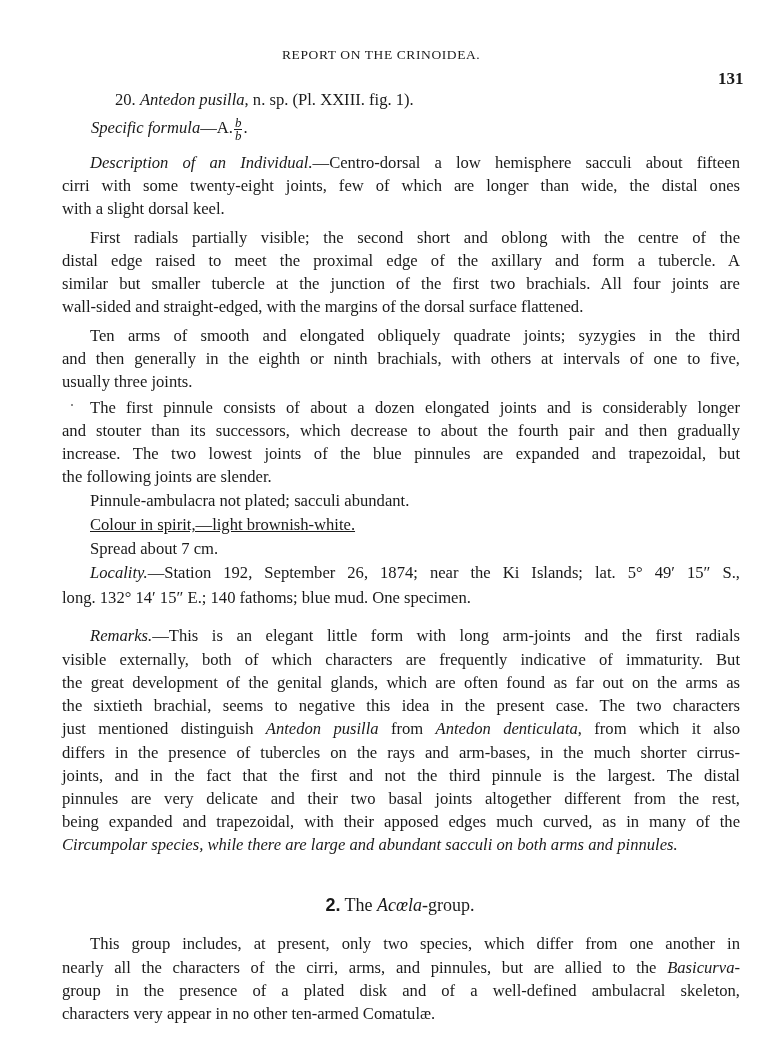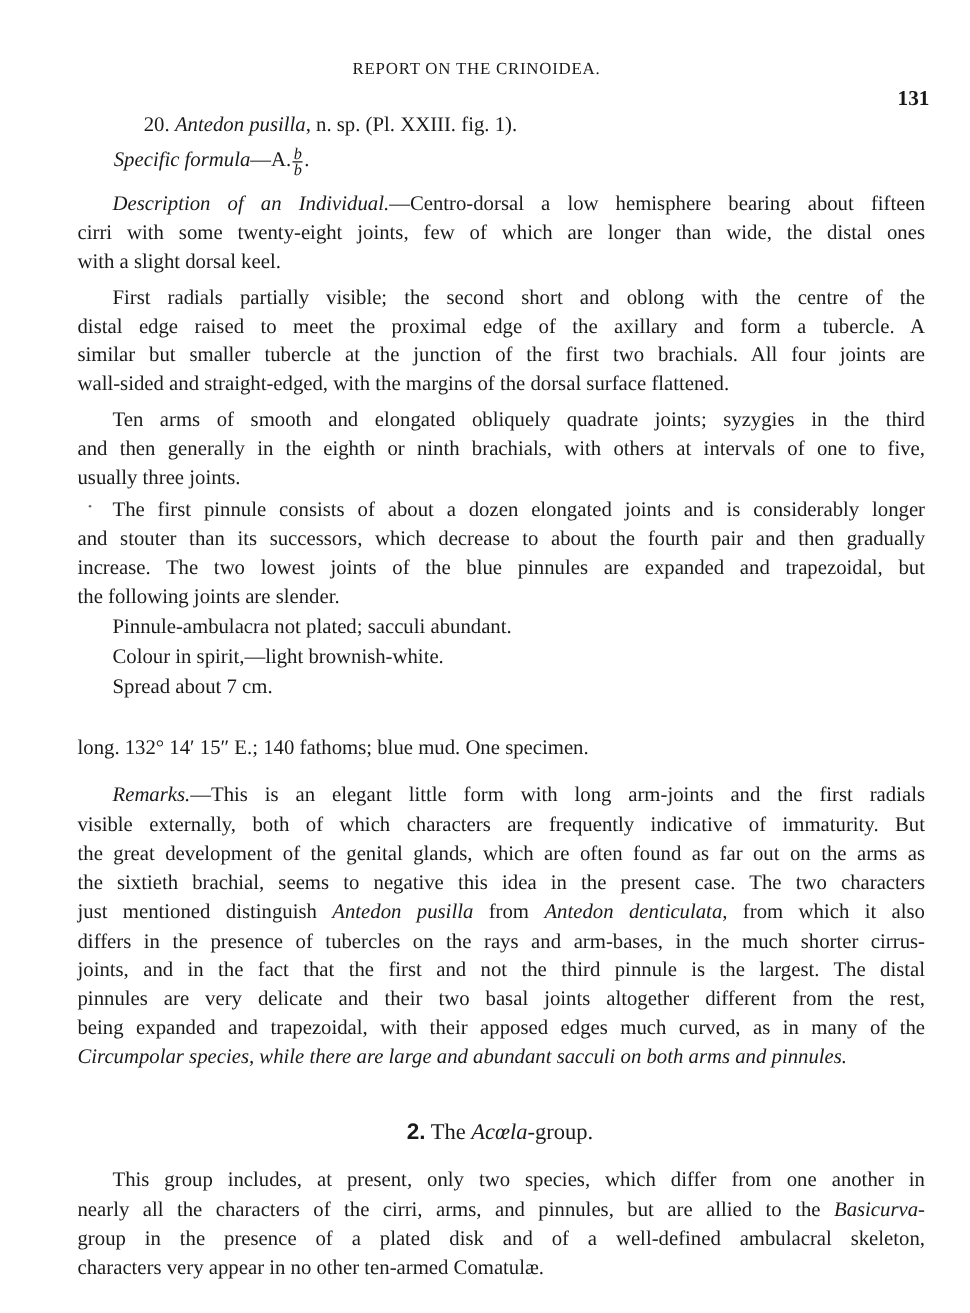--- a/index.html
+++ b/index.html
@@ -53,43 +53,44 @@
 
   <div class="line last indent" style="top:88px; left:79px;margin-left:24px;">
     <span>20.</span>
     <i>Antedon pusilla</i><span>, n. sp. (Pl. XXIII. fig. 1).</span>
   </div>
 
   <div class="line last indent" style="top:116px; left:79px;">
     <i>Specific formula</i><span>—A.</span><span class="frac"><span class="num">b</span><span class="den">b</span></span><span>.</span>
   </div>
 
-  <div class="line indent" style="top:151px;"><i>Description of an Individual.</i><span>—Centro-dorsal a low hemisphere bearing about fifteen</span></div>
+  <div class="line indent" style="top:151px;"><i>Description of an Individual.</i><span>—Centro-dorsal a low hemisphere sacculi about fifteen</span></div>
   <div class="line" style="top:174px;">cirri with some twenty-eight joints, few of which are longer than wide, the distal ones</div>
   <div class="line last" style="top:197px;">with a slight dorsal keel.</div>
 
   <div class="line indent" style="top:226px;">First radials partially visible; the second short and oblong with the centre of the</div>
   <div class="line" style="top:249px;">distal edge raised to meet the proximal edge of the axillary and form a tubercle.   A</div>
   <div class="line" style="top:272px;">similar but smaller tubercle at the junction of the first two brachials.   All four joints are</div>
   <div class="line last" style="top:295px;">wall-sided and straight-edged, with the margins of the dorsal surface flattened.</div>
 
   <div class="line indent" style="top:324px;">Ten arms of smooth and elongated obliquely quadrate joints; syzygies in the third</div>
   <div class="line" style="top:347px;">and then generally in the eighth or ninth brachials, with others at intervals of one to five,</div>
   <div class="line last" style="top:370px;">usually three joints.</div>
 
   <div class="stray-dot"></div>
   <div class="line indent" style="top:396px;">The first pinnule consists of about a dozen elongated joints and is considerably longer</div>
   <div class="line" style="top:419px;">and stouter than its successors, which decrease to about the fourth pair and then gradually</div>
   <div class="line" style="top:442px;">increase.   The two lowest joints of the blue pinnules are expanded and trapezoidal, but</div>
   <div class="line last" style="top:465px;">the following joints are slender.</div>
 
   <div class="line last indent" style="top:489px;">Pinnule-ambulacra not plated; sacculi abundant.</div>
-  <div class="line last indent" style="top:513px;">Colour in spirit,—light brownish-white.</div>
+  <div class="line last indent" style="top:513px;text-decoration:underline;">Colour in spirit,—light brownish-white.</div>
   <div class="line last indent" style="top:537px;">Spread about 7 cm.</div>
 
+  <div class="line indent" style="top:561px;"><i>Locality.</i><span>—Station 192, September 26, 1874; near the Ki Islands; lat. 5° 49′ 15″ S.,</span></div>
   <div class="line last" style="top:586px;">long. 132° 14′ 15″ E.; 140 fathoms; blue mud.   One specimen.</div>
 
   <div class="line indent" style="top:624px;"><i>Remarks.</i><span>—This is an elegant little form with long arm-joints and the first radials</span></div>
   <div class="line" style="top:648px;">visible externally, both of which characters are frequently indicative of immaturity.   But</div>
   <div class="line" style="top:671px;">the great development of the genital glands, which are often found as far out on the arms as</div>
   <div class="line" style="top:694px;">the sixtieth brachial, seems to negative this idea in the present case.   The two characters</div>
   <div class="line" style="top:717px;"><span>just mentioned distinguish </span><i>Antedon pusilla</i><span> from </span><i>Antedon denticulata</i><span>, from which it also</span></div>
   <div class="line" style="top:741px;">differs in the presence of tubercles on the rays and arm-bases, in the much shorter cirrus-</div>
   <div class="line" style="top:764px;">joints, and in the fact that the first and not the third pinnule is the largest.   The distal</div>
   <div class="line" style="top:787px;">pinnules are very delicate and their two basal joints altogether different from the rest,</div>

